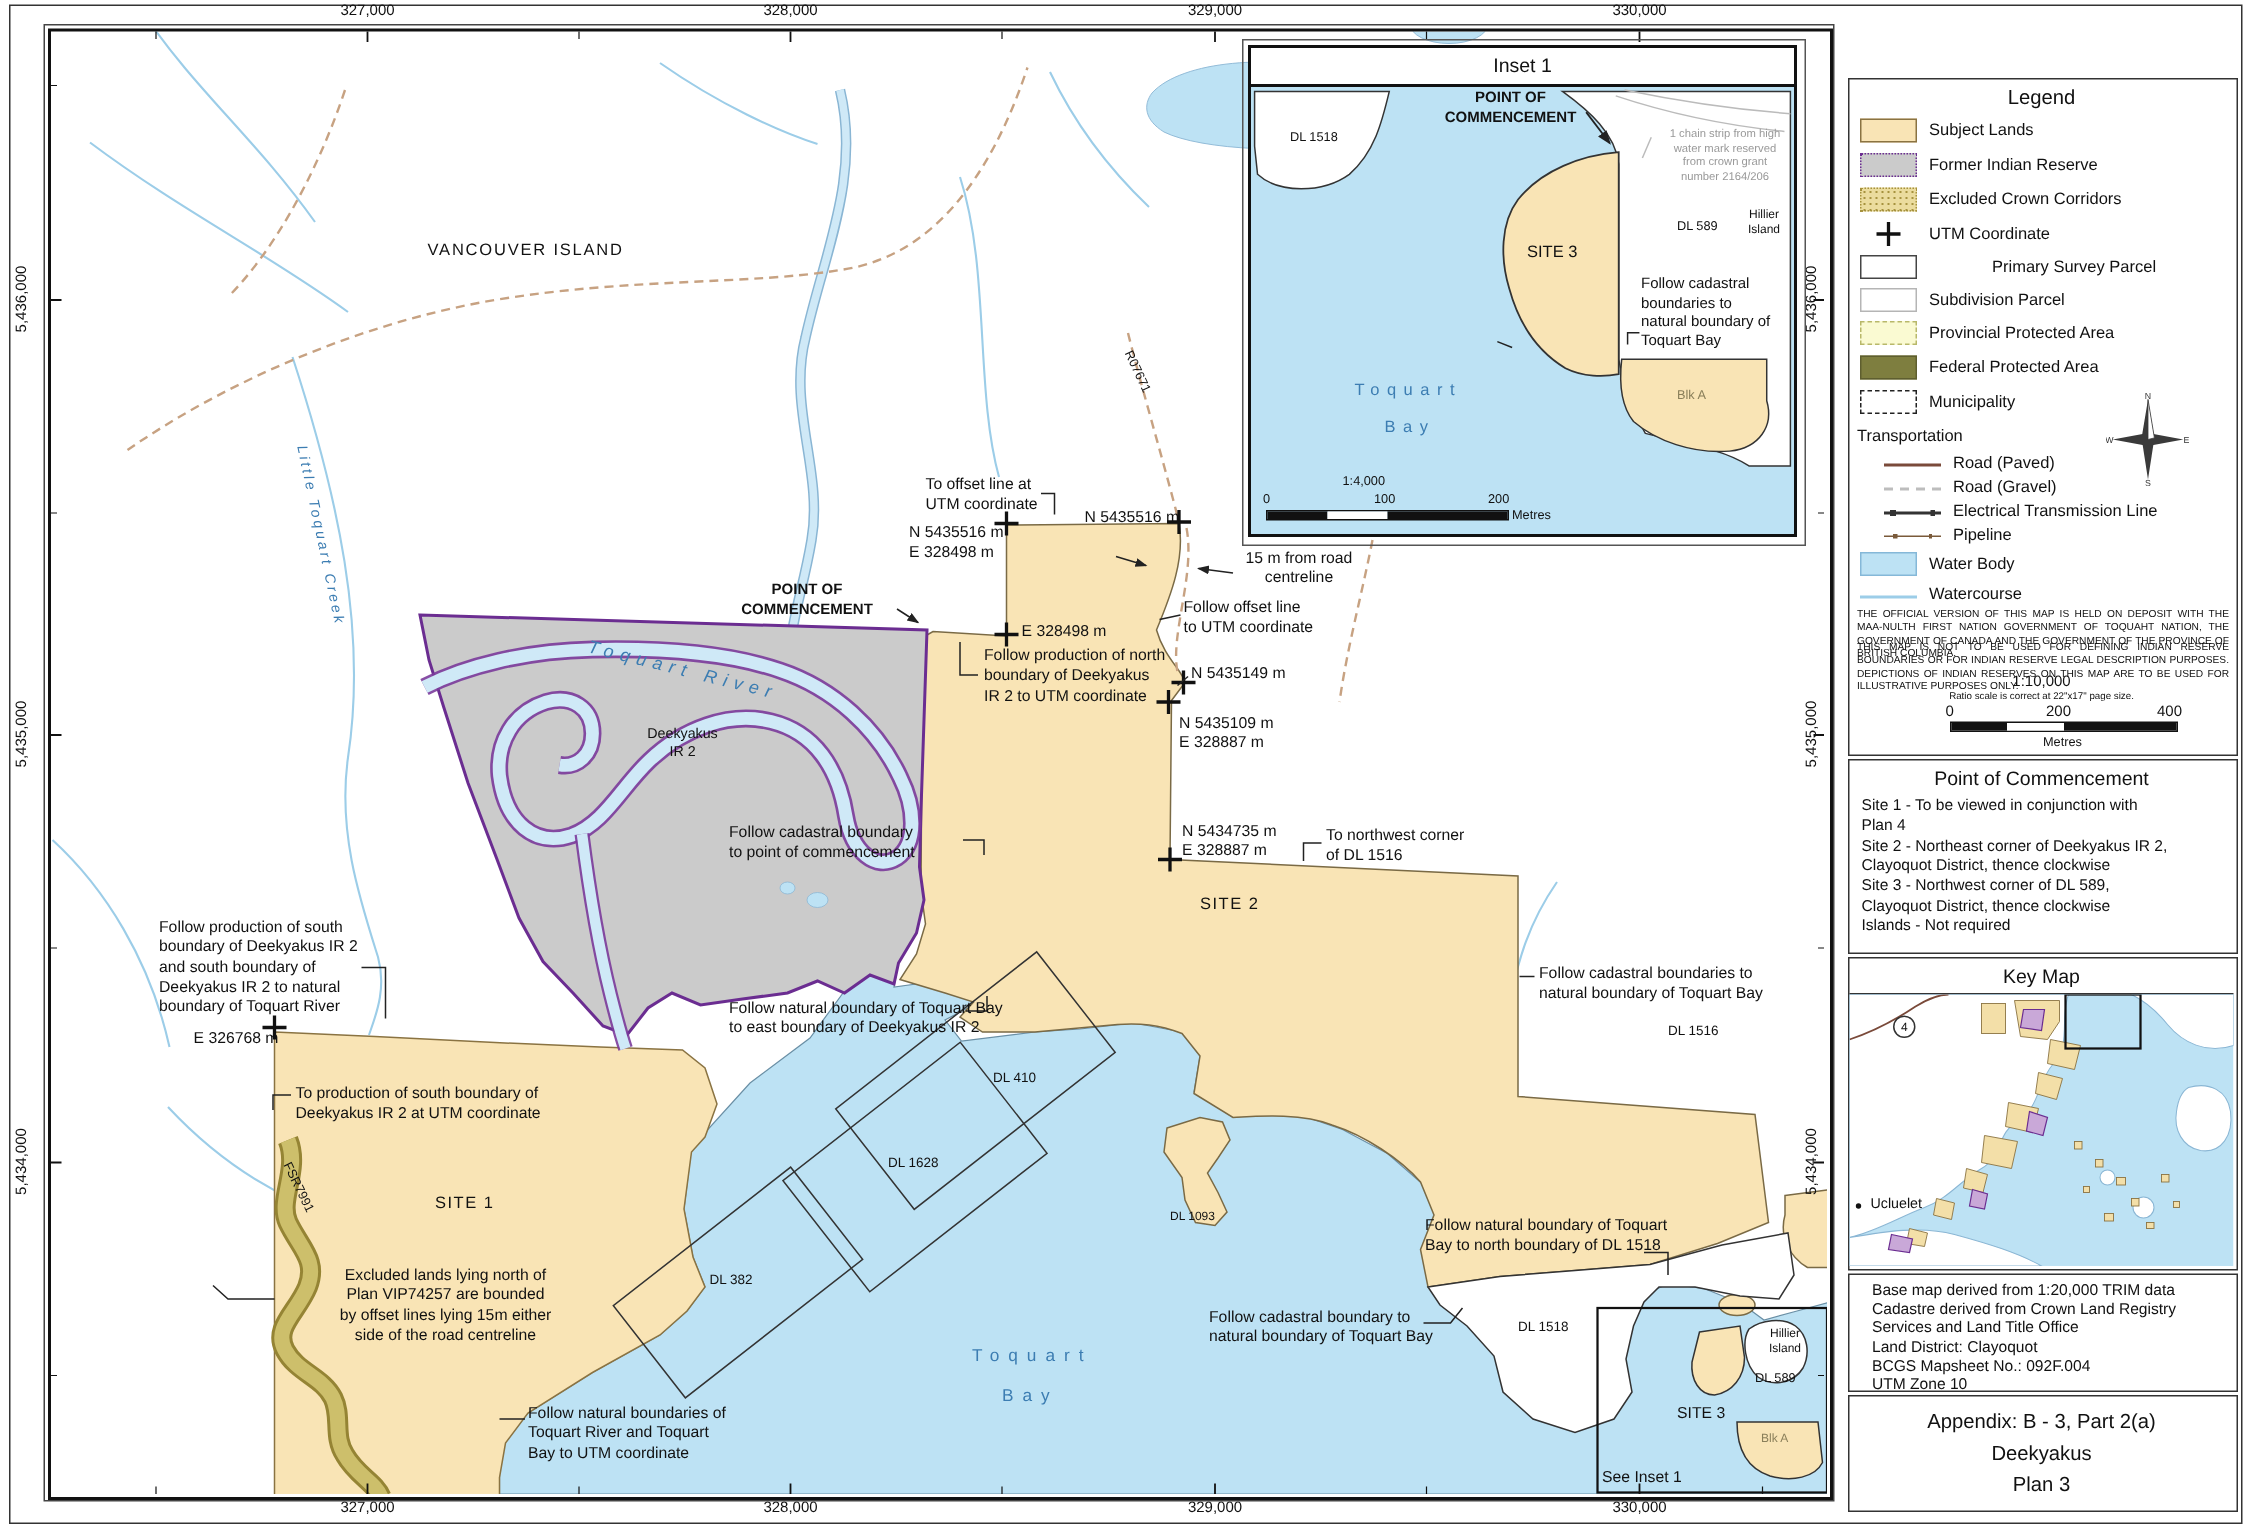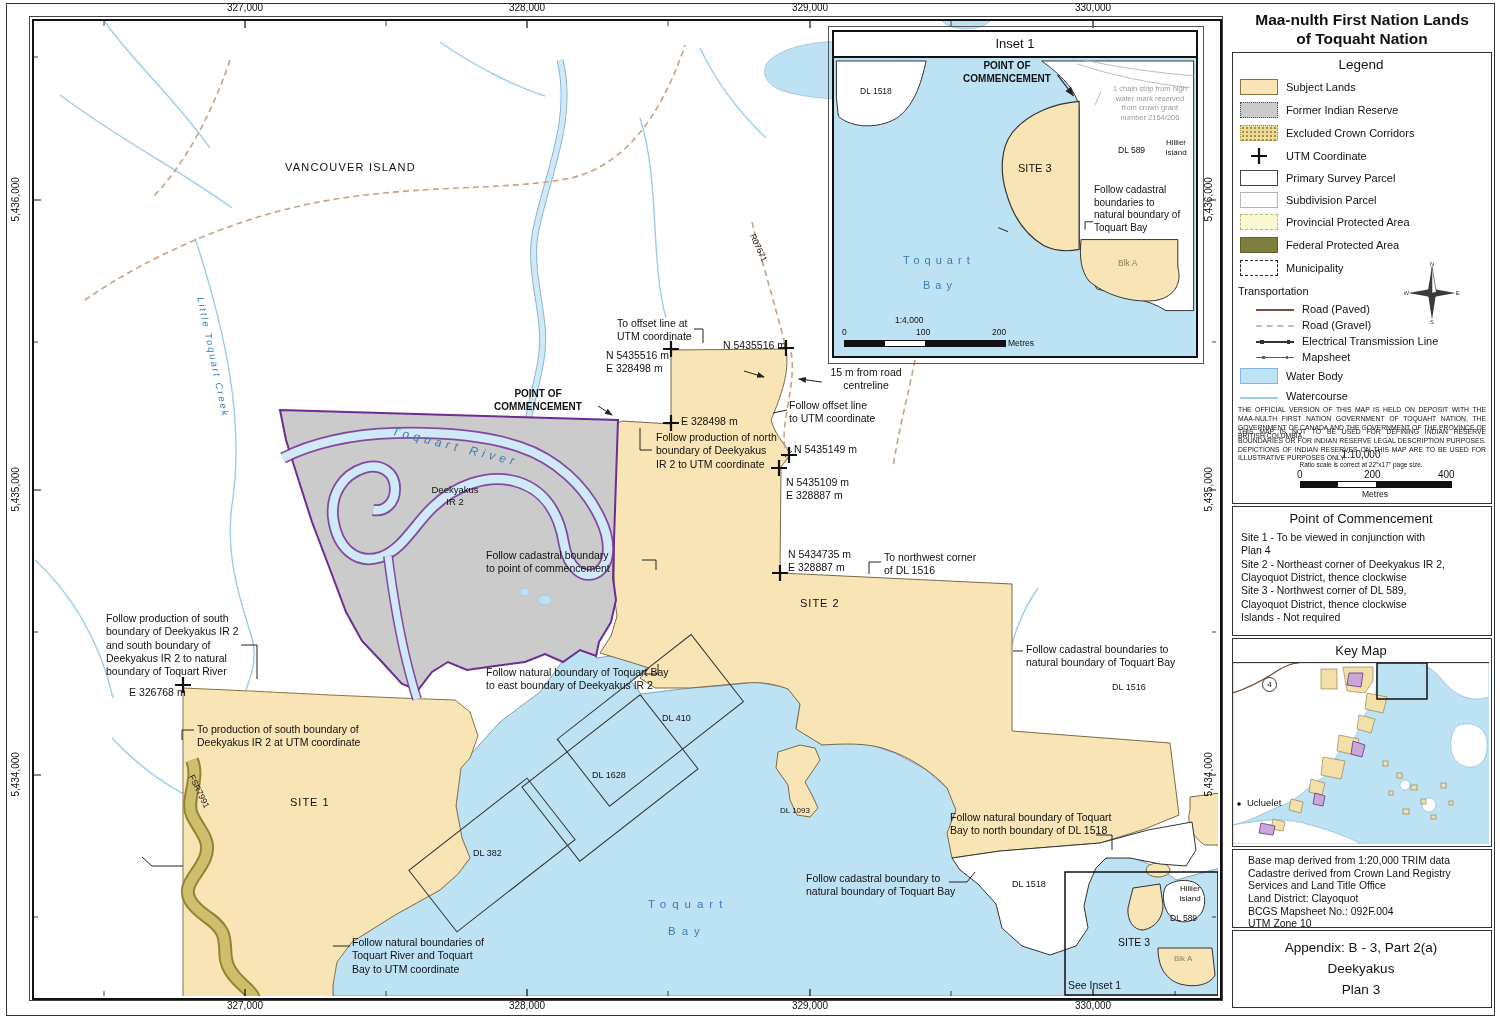--- a/index.html
+++ b/index.html
@@ -225,20 +225,24 @@
   <div class="lbl" style="left:106px;top:612px;">Follow production of south
 boundary of Deekyakus IR 2
 and south boundary of
 Deekyakus IR 2 to natural
 boundary of Toquart River</div>
   <div class="lbl" style="left:117px;top:686px;padding-left:12px;">E 326768 m</div>
   <div class="lbl" style="left:197px;top:723px;">To production of south boundary of
 Deekyakus IR 2 at UTM coordinate</div>
   <div class="lbl" style="left:290px;top:796px;font-size:11px;letter-spacing:1px;">SITE 1</div>
   <div class="lbl" style="left:196px;top:773px;font-size:8.5px;transform:rotate(64deg);transform-origin:0 0;">FSR7991</div>
+  <div class="lbl ctr" style="left:181px;top:844px;width:232px;">Excluded lands lying north of
+Plan VIP74257 are bounded
+by offset lines lying 15m either
+side of the road centreline</div>
   <div class="lbl" style="left:352px;top:936px;">Follow natural boundaries of
 Toquart River and Toquart
 Bay to UTM coordinate</div>
   <div class="lbl" style="left:473px;top:848px;font-size:9px;">DL 382</div>
   <div class="lbl" style="left:592px;top:770px;font-size:9px;">DL 1628</div>
   <div class="lbl" style="left:662px;top:713px;font-size:9px;">DL 410</div>
   <div class="lbl" style="left:780px;top:762px;font-size:8px;margin-top:44px;">DL 1093</div>
   <div class="lbl blue" style="left:648px;top:897px;font-size:11.5px;letter-spacing:6px;">Toquart</div>
   <div class="lbl blue" style="left:668px;top:924px;font-size:11.5px;letter-spacing:6px;">Bay</div>
   <div class="lbl" style="left:950px;top:811px;">Follow natural boundary of Toquart
@@ -318,54 +322,52 @@
     <div class="lbl" style="left:82px;top:295px;font-size:8.5px;">100</div>
     <div class="lbl" style="left:158px;top:295px;font-size:8.5px;">200</div>
     <div class="bar" style="left:10px;top:308px;width:160px;">
       <div class="b" style="width:40px;"></div>
         <div class="w" style="width:40px;"></div>
         <div class="b" style="width:80px;"></div>
     </div>
     <div class="lbl" style="left:174px;top:306px;font-size:8.5px;">Metres</div>
   </div>
 
-  <div class="lbl ctr bold" style="left:1232px;top:10px;width:260px;font-size:15.5px;line-height:1.25;">Maa-nulth First Nation Lands
-of Toquaht Nation</div>
 
   <div class="panelbox" style="left:1232px;top:52px;width:258px;height:450px;"></div>
   <div class="lbl ctr" style="left:1232px;top:56px;width:258px;font-size:13.5px;">Legend</div>
   <div class="sw sw-subject" style="left:1240px;top:79px;"></div>
   <div class="legrow-label" style="left:1286px;top:81px;">Subject Lands</div>
   <div class="sw sw-fir" style="left:1240px;top:102px;"></div>
   <div class="legrow-label" style="left:1286px;top:104px;">Former Indian Reserve</div>
   <div class="sw sw-excl" style="left:1240px;top:125px;"></div>
   <div class="legrow-label" style="left:1286px;top:127px;">Excluded Crown Corridors</div>
   <svg width="20" height="20" style="position:absolute;left:1249px;top:146px;">
       <path d="M2,10H18M10,2V18" stroke="#111" stroke-width="2.2"></path>
     </svg>
   <div class="legrow-label" style="left:1286px;top:150px;">UTM Coordinate</div>
   <div class="sw sw-psp" style="left:1240px;top:170px;"></div>
-  <div class="legrow-label" style="left:1286px;top:172px;text-align:center;">Primary Survey Parcel</div>
+  <div class="legrow-label" style="left:1328px;top:172px;text-align:center;">Primary Survey Parcel</div>
   <div class="sw sw-sub" style="left:1240px;top:192px;"></div>
   <div class="legrow-label" style="left:1286px;top:194px;">Subdivision Parcel</div>
   <div class="sw sw-ppa" style="left:1240px;top:214px;"></div>
   <div class="legrow-label" style="left:1286px;top:216px;">Provincial Protected Area</div>
   <div class="sw sw-fpa" style="left:1240px;top:237px;"></div>
   <div class="legrow-label" style="left:1286px;top:239px;">Federal Protected Area</div>
   <div class="sw sw-mun" style="left:1240px;top:260px;"></div>
   <div class="legrow-label" style="left:1286px;top:262px;">Municipality</div>
   <div class="legrow-label" style="left:1238px;top:285px;">Transportation</div>
   <div class="tl tl-paved" style="left:1256px;top:309px;"></div>
   <div class="legrow-label" style="left:1302px;top:303px;">Road (Paved)</div>
   <div class="tl tl-gravel" style="left:1256px;top:325px;"></div>
   <div class="legrow-label" style="left:1302px;top:319px;">Road (Gravel)</div>
   <div class="tl tl-elec" style="left:1256px;top:341px;"></div>
   <div class="legrow-label" style="left:1302px;top:335px;">Electrical Transmission Line</div>
   <div class="tl tl-pipe" style="left:1256px;top:357px;"></div>
-  <div class="legrow-label" style="left:1302px;top:351px;">Mapsheet</div>
+  <div class="legrow-label" style="left:1302px;top:351px;">Pipeline</div>
   <div class="sw sw-wb" style="left:1240px;top:368px;"></div>
   <div class="legrow-label" style="left:1286px;top:370px;">Water Body</div>
   <div class="tl tl-wc" style="left:1240px;top:397px;"></div>
   <div class="legrow-label" style="left:1286px;top:390px;">Watercourse</div>
   <svg width="56" height="62" viewBox="0 0 52 58" style="position:absolute;left:1404px;top:262px;">
     <polygon points="26,4 30,28 26,54 22,28" fill="#3a3a3a"></polygon>
     <polygon points="4,29 26,25 48,29 26,33" fill="#3a3a3a"></polygon>
     <polygon points="26,4 30,28 26,29" fill="#fff" stroke="#3a3a3a" stroke-width="0.5"></polygon>
     <text x="26" y="3.5" font-size="5.5" text-anchor="middle" fill="#333">N</text>
     <text x="50" y="31" font-size="5.5" text-anchor="middle" fill="#333">E</text>

